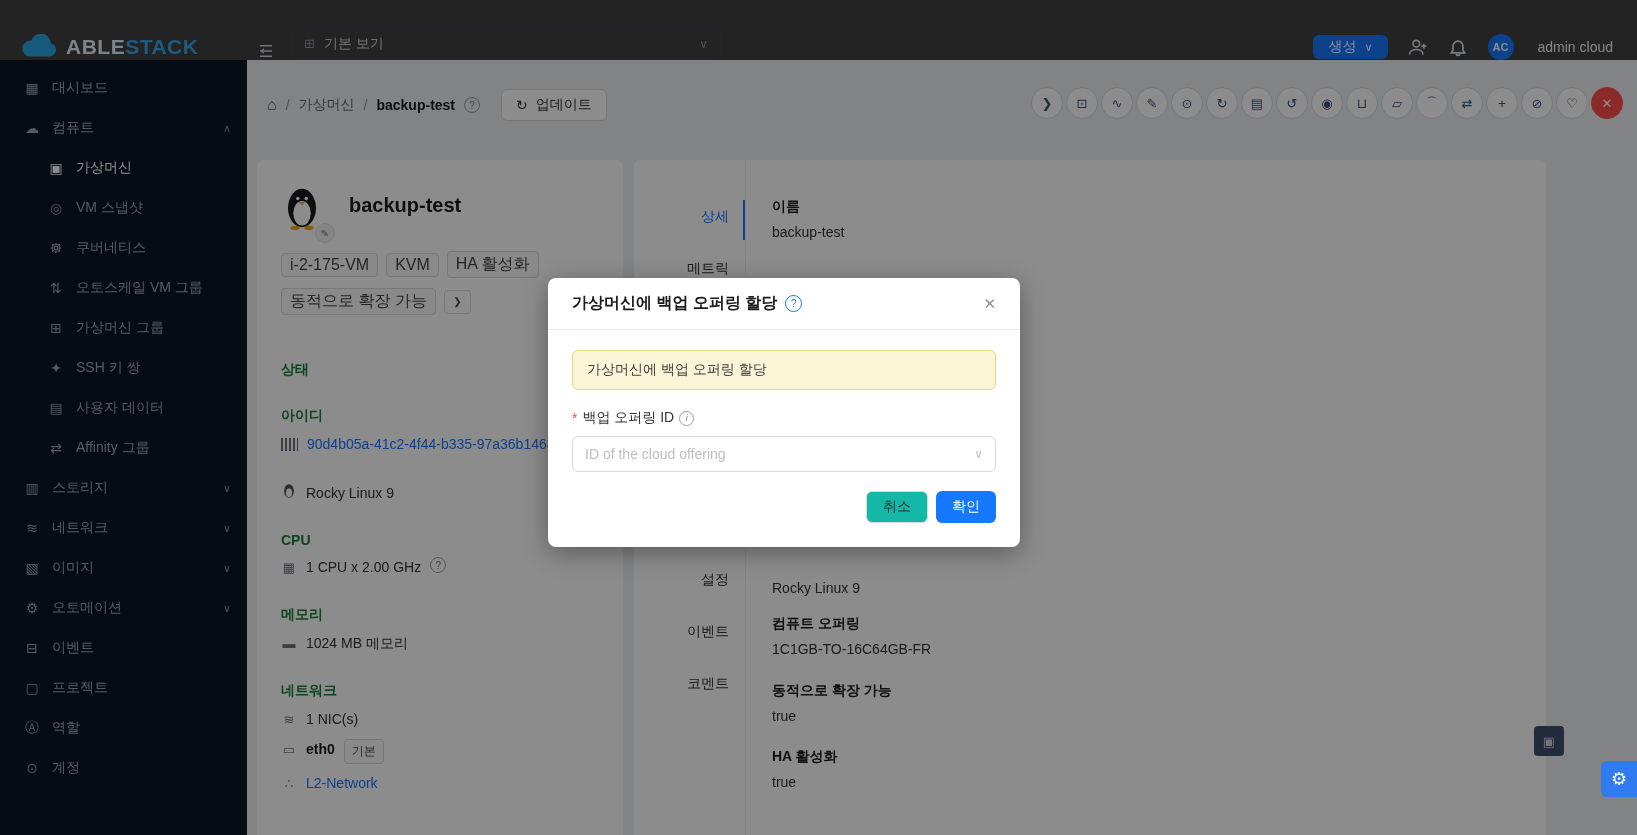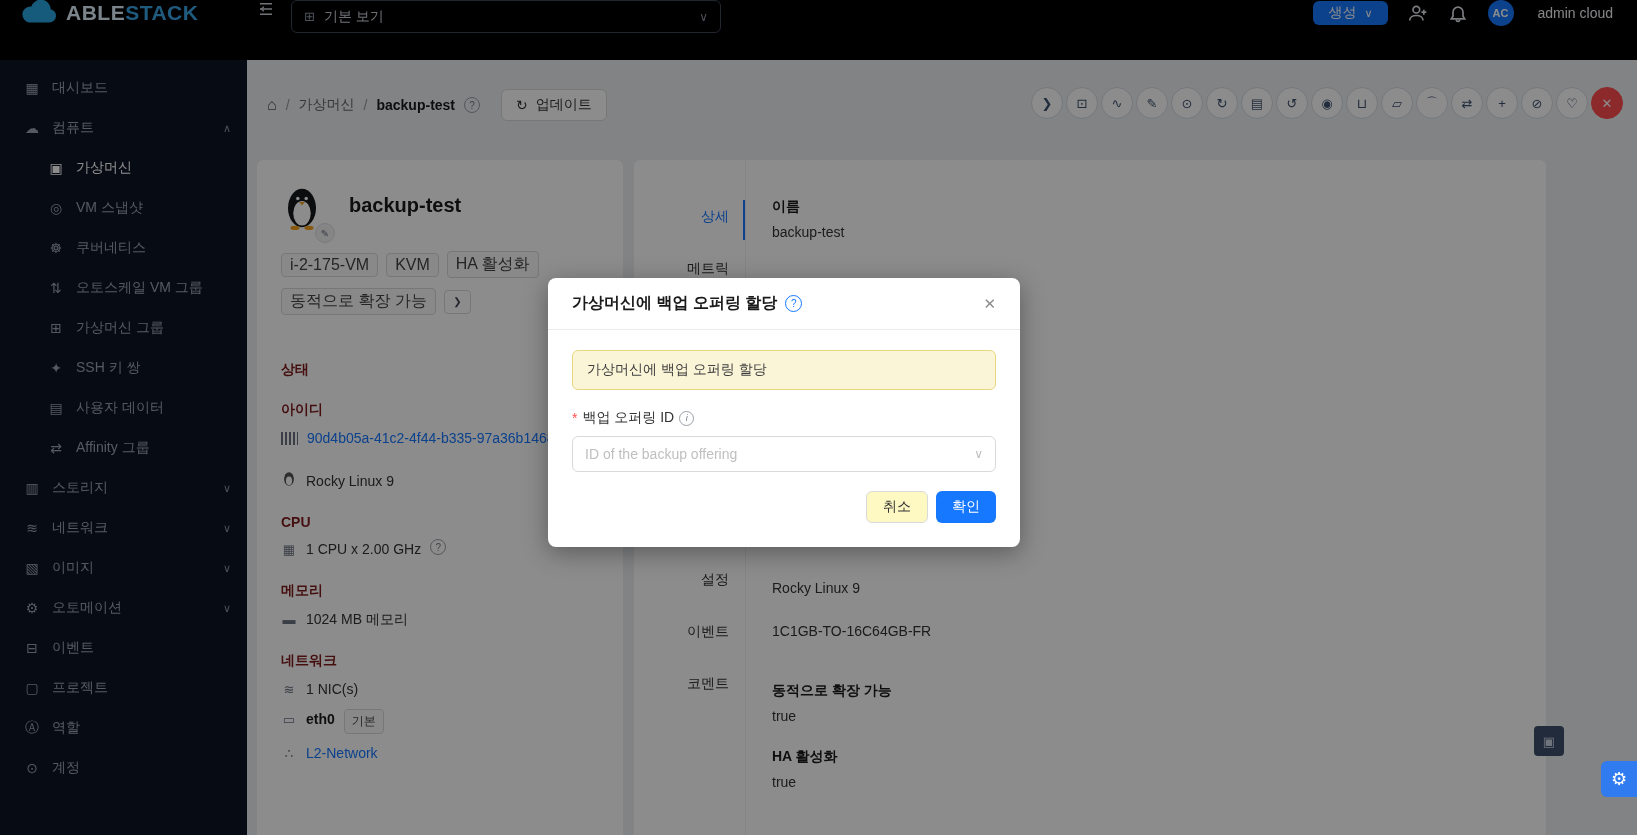--- a/index.html
+++ b/index.html
@@ -1,22 +1,22 @@
 <!DOCTYPE html>
 <html><head>
 <meta charset="utf-8">
 <style>
   * { margin:0; padding:0; box-sizing:border-box; }
   html,body { width:1637px; height:835px; }
   body { position:relative; overflow:hidden; background:#eceef1; color:#333;
          font-family:"Liberation Sans","DejaVu Sans",sans-serif; font-size:14px; }
 
   
-  .header { position:absolute; left:0; top:0; width:1637px; height:60px; background:#000000;
-            display:flex; align-items:flex-start; z-index:10; }
+  .header { position:absolute; left:0; top:0; width:1637px; height:60px; background:#404040;
+            display:flex; align-items:flex-end; z-index:10; }
   .brand { width:247px; display:flex; align-items:center; padding-left:20px; gap:8px; }
   .brand-text { font-size:21px; font-weight:700; letter-spacing:.5px; white-space:nowrap; }
   .brand-able { color:#dff1fb; } .brand-stack { color:#3aa4e8; }
   .fold-btn { color:#cfd3da; margin:0 16px 0 10px; cursor:pointer; display:flex; }
   .view-select { width:430px; height:33px; border:1px solid #3e4657; border-radius:6px;
                  display:flex; align-items:center; padding:0 12px; gap:9px; color:#c9ced8; }
   .vs-grid { color:#8b93a3; font-size:13px; }
   .vs-caret { margin-left:auto; color:#8b93a3; font-size:12px; }
   .header-right { margin-left:auto; display:flex; align-items:center; gap:20px; padding-right:24px; }
   .create-btn { background:#1677ff; color:#fff; height:19px; padding:12px 15px; border-radius:6px;
@@ -63,23 +63,23 @@
   .edit-badge { position:absolute; right:-8px; bottom:-8px; width:20px; height:20px; border-radius:50%;
                 background:#f2f3f5; border:1px solid #dcdfe3; color:#6b7280; font-size:10px;
                 display:flex; align-items:center; justify-content:center; cursor:pointer; }
   .vm-title { font-size:20px; font-weight:700; color:#1a1a1a; margin-top:10px; }
   .tag-row { display:flex; gap:8px; margin-top:16px; align-items:center; }
   .tag-row.second { margin-top:10px; }
   .tag { font-size:16px; padding:2px 8px; border:1px solid #d9d9d9; background:#fafafa; border-radius:4px;
          color:#444; white-space:nowrap; }
   .console-btn { width:27px; height:24px; border:1px solid #d9d9d9; border-radius:4px; background:#fff;
                  color:#445; display:flex; align-items:center; justify-content:center; font-size:10px; cursor:pointer; }
-  .sec { margin-top:22px; }
+  .sec { margin-top:28px; }
   .sec.first { margin-top:46px; }
-  .sec-label { font-weight:700; color:#7f1d1d; }
+  .sec-label { font-weight:700; color:#15803d; }
   .sec-val { margin-top:9px; display:flex; align-items:flex-start; gap:9px; color:#333; line-height:21px; }
   .dot { width:9px; height:9px; border-radius:50%; background:#52c41a; margin-top:6px; }
   .barcode { width:17px; height:13px; margin-top:4px; flex:none;
              background:repeating-linear-gradient(90deg,#6b7280 0 2px,transparent 2px 4px); }
   .blue-link { color:#1677ff; cursor:pointer; }
   .id-link { width:268px; word-break:break-all; }
   .micon { color:#6b7280; font-size:13px; width:16px; text-align:center; flex:none; }
   .nic-name { font-weight:700; color:#1a1a1a; }
   .nic-tag { font-size:12px; padding:1px 7px; border:1px solid #d9d9d9; background:#fafafa;
              border-radius:4px; color:#444; }
@@ -110,21 +110,21 @@
   .field-label { margin-top:19px; display:flex; align-items:center; gap:5px; }
   .req { color:#ff4d4f; }
   .icircle { width:15px; height:15px; border:1px solid #9aa0a6; border-radius:50%; color:#757a80;
              font-size:9px; font-style:italic; display:flex; align-items:center; justify-content:center; }
   .select { margin-top:9px; height:36px; border:1px solid #d9d9d9; border-radius:6px; display:flex;
             align-items:center; padding:0 12px; color:#bfbfbf; cursor:pointer; }
   .sel-caret { margin-left:auto; color:#bfbfbf; font-size:12px; }
   .modal-footer { margin-top:19px; display:flex; justify-content:flex-end; gap:8px; }
   .btn { height:32px; padding:0 16px; border-radius:6px; border:none; font-size:14px; cursor:pointer;
          display:flex; align-items:center; font-family:inherit; }
-  .btn-default { background:#fef9c3; border:1px solid #d9d9d9; color:#333; }
+  .btn-default { background:#14b8a6; border:1px solid #d9d9d9; color:#333; }
   .btn-primary { background:#1677ff; color:#fff; }
 
   
   .float-mini { position:absolute; left:1534px; top:726px; width:30px; height:30px; background:#3d4f6e;
                 border-radius:4px; color:#cdd6e4; display:flex; align-items:center; justify-content:center;
                 font-size:13px; z-index:20; cursor:pointer; }
   .float-gear { position:absolute; left:1601px; top:761px; width:36px; height:36px; background:#2f7bef;
                 border-radius:6px 0 0 6px; color:#fff; display:flex; align-items:center; justify-content:center;
                 font-size:18px; z-index:1001; cursor:pointer; }
 </style>
@@ -382,20 +382,21 @@
       </div>
       <div class="frow r1">
         <div class="flabel"></div>
         <div class="fvalue">90d4b05a-41c2-4f44-b335-97a36b1468</div>
       </div>
       <div class="frow r2">
         <div class="flabel"></div>
         <div class="fvalue">Rocky Linux 9</div>
       </div>
       <div class="frow r3">
+        <div class="flabel">컴퓨트 오퍼링</div>
         <div class="fvalue">1C1GB-TO-16C64GB-FR</div>
       </div>
       <div class="frow r4">
         <div class="flabel">동적으로 확장 가능</div>
         <div class="fvalue">true</div>
       </div>
       <div class="frow r5">
         <div class="flabel">HA 활성화</div>
         <div class="fvalue">true</div>
       </div>
@@ -415,21 +416,21 @@
     <span class="modal-close">✕</span>
   </div>
   <div class="modal-body">
     <div class="alert-box">가상머신에 백업 오퍼링 할당</div>
     <div class="field-label">
       <span class="req">*</span>
       <span>백업 오퍼링 ID</span>
       <span class="icircle">i</span>
     </div>
     <div class="select">
-      <span>ID of the backup offering</span>
+      <span>ID of the cloud offering</span>
       <span class="sel-caret">∨</span>
     </div>
     <div class="modal-footer">
       <button class="btn btn-default">취소</button>
       <button class="btn btn-primary">확인</button>
     </div>
   </div>
 </div>
 
 </body></html>

